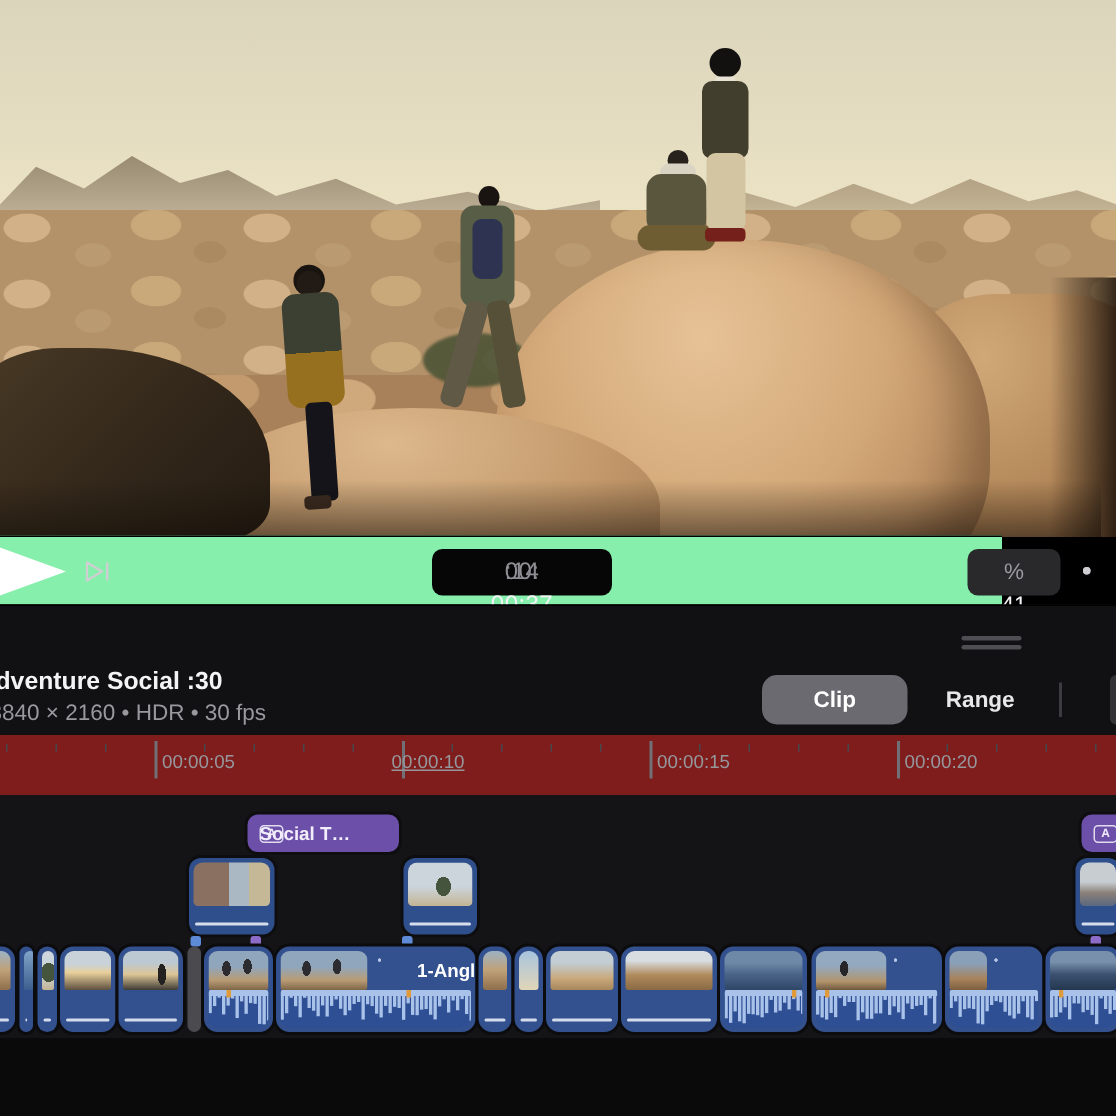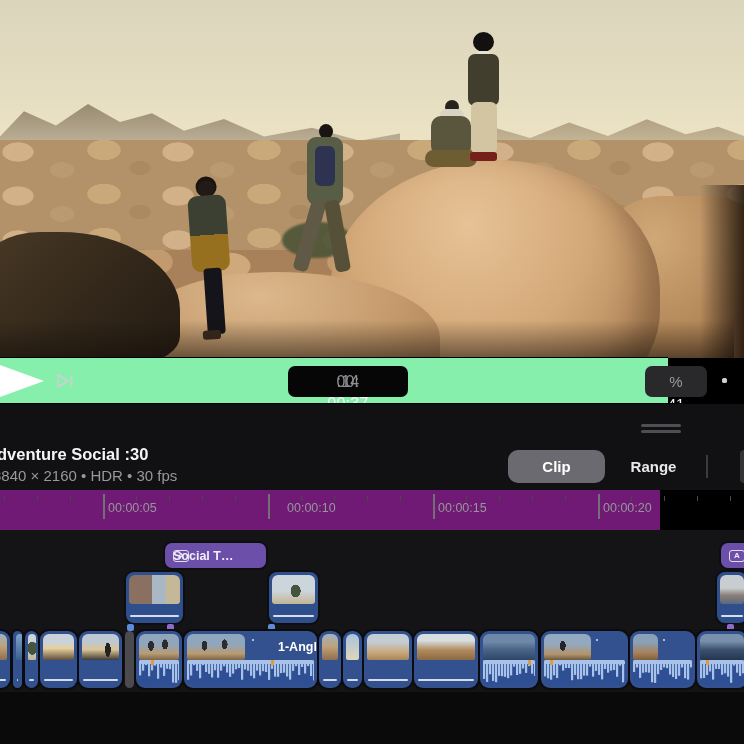--- a/index.html
+++ b/index.html
@@ -97,21 +97,21 @@
   .seg{top:46px;height:33px;border-radius:10px;display:flex;align-items:center;justify-content:center;position:absolute;}
   .seg span{position:static;font-size:15px;font-weight:600;}
   .seg-clip{left:508px;width:97px;background:#6a6a70;}
   .seg-clip span{color:#fff;}
   .seg-range{left:605px;width:97px;background:transparent;}
   .seg-range span{color:#e8e8ea;}
   .seg-div{left:706px;top:51px;width:1.5px;height:23px;background:#3c3c40;}
   .seg-sliver{left:740px;top:46px;width:6px;height:33px;border-radius:4px 0 0 4px;background:#333336;}
 
   
-  .ruler{left:0;top:490px;width:660px;height:40px;background:#701a75;}
+  .ruler{left:0;top:490px;width:744px;height:40px;background:#7f1d1d;}
   .tick-minor{top:6px;width:1px;height:5px;background:#48484c;}
   .tick-major{top:4px;width:1.5px;height:25px;background:#707076;}
   .tick-label{top:11px;font-size:12.5px;color:#96969b;white-space:nowrap;}
 
   
   .timeline{left:0;top:530px;width:744px;height:162px;background:#141416;overflow:visible;}
   .bottombar{left:0;top:692px;width:744px;height:52px;background:#0a0a0b;}
 
   .title-pill{top:13px;height:25px;background:#6b4fa8;border-radius:7px;box-shadow:0 0 0 2px #0e0e10;
     display:flex;align-items:center;gap:6px;padding-left:8px;position:absolute;overflow:hidden;}
@@ -252,21 +252,21 @@
       <div class="tick-minor" style="left: 499px;"></div>
       <div class="tick-minor" style="left: 532px;"></div>
       <div class="tick-minor" style="left: 565px;"></div>
       <div class="tick-minor" style="left: 631px;"></div>
       <div class="tick-minor" style="left: 664px;"></div>
       <div class="tick-minor" style="left: 697px;"></div>
       <div class="tick-minor" style="left: 730px;"></div>
       <div class="tick-major" style="left: 103px;"></div>
       <div class="tick-label" style="left: 108px;">00:00:05</div>
       <div class="tick-major" style="left: 268px;"></div>
-      <div class="tick-label" style="left: 287px;">00:00:10</div>
+      <div class="tick-label" style="left: 261px; text-decoration: underline;">00:00:10</div>
       <div class="tick-major" style="left: 433px;"></div>
       <div class="tick-label" style="left: 438px;">00:00:15</div>
       <div class="tick-major" style="left: 598px;"></div>
       <div class="tick-label" style="left: 603px;">00:00:20</div>
     </div>
 
   <div class="timeline" id="timeline">
       <div class="title-pill" style="left: 165px; width: 101px;">
         <span class="ticon">A</span>
         <span class="tlabel">Social T…</span>

